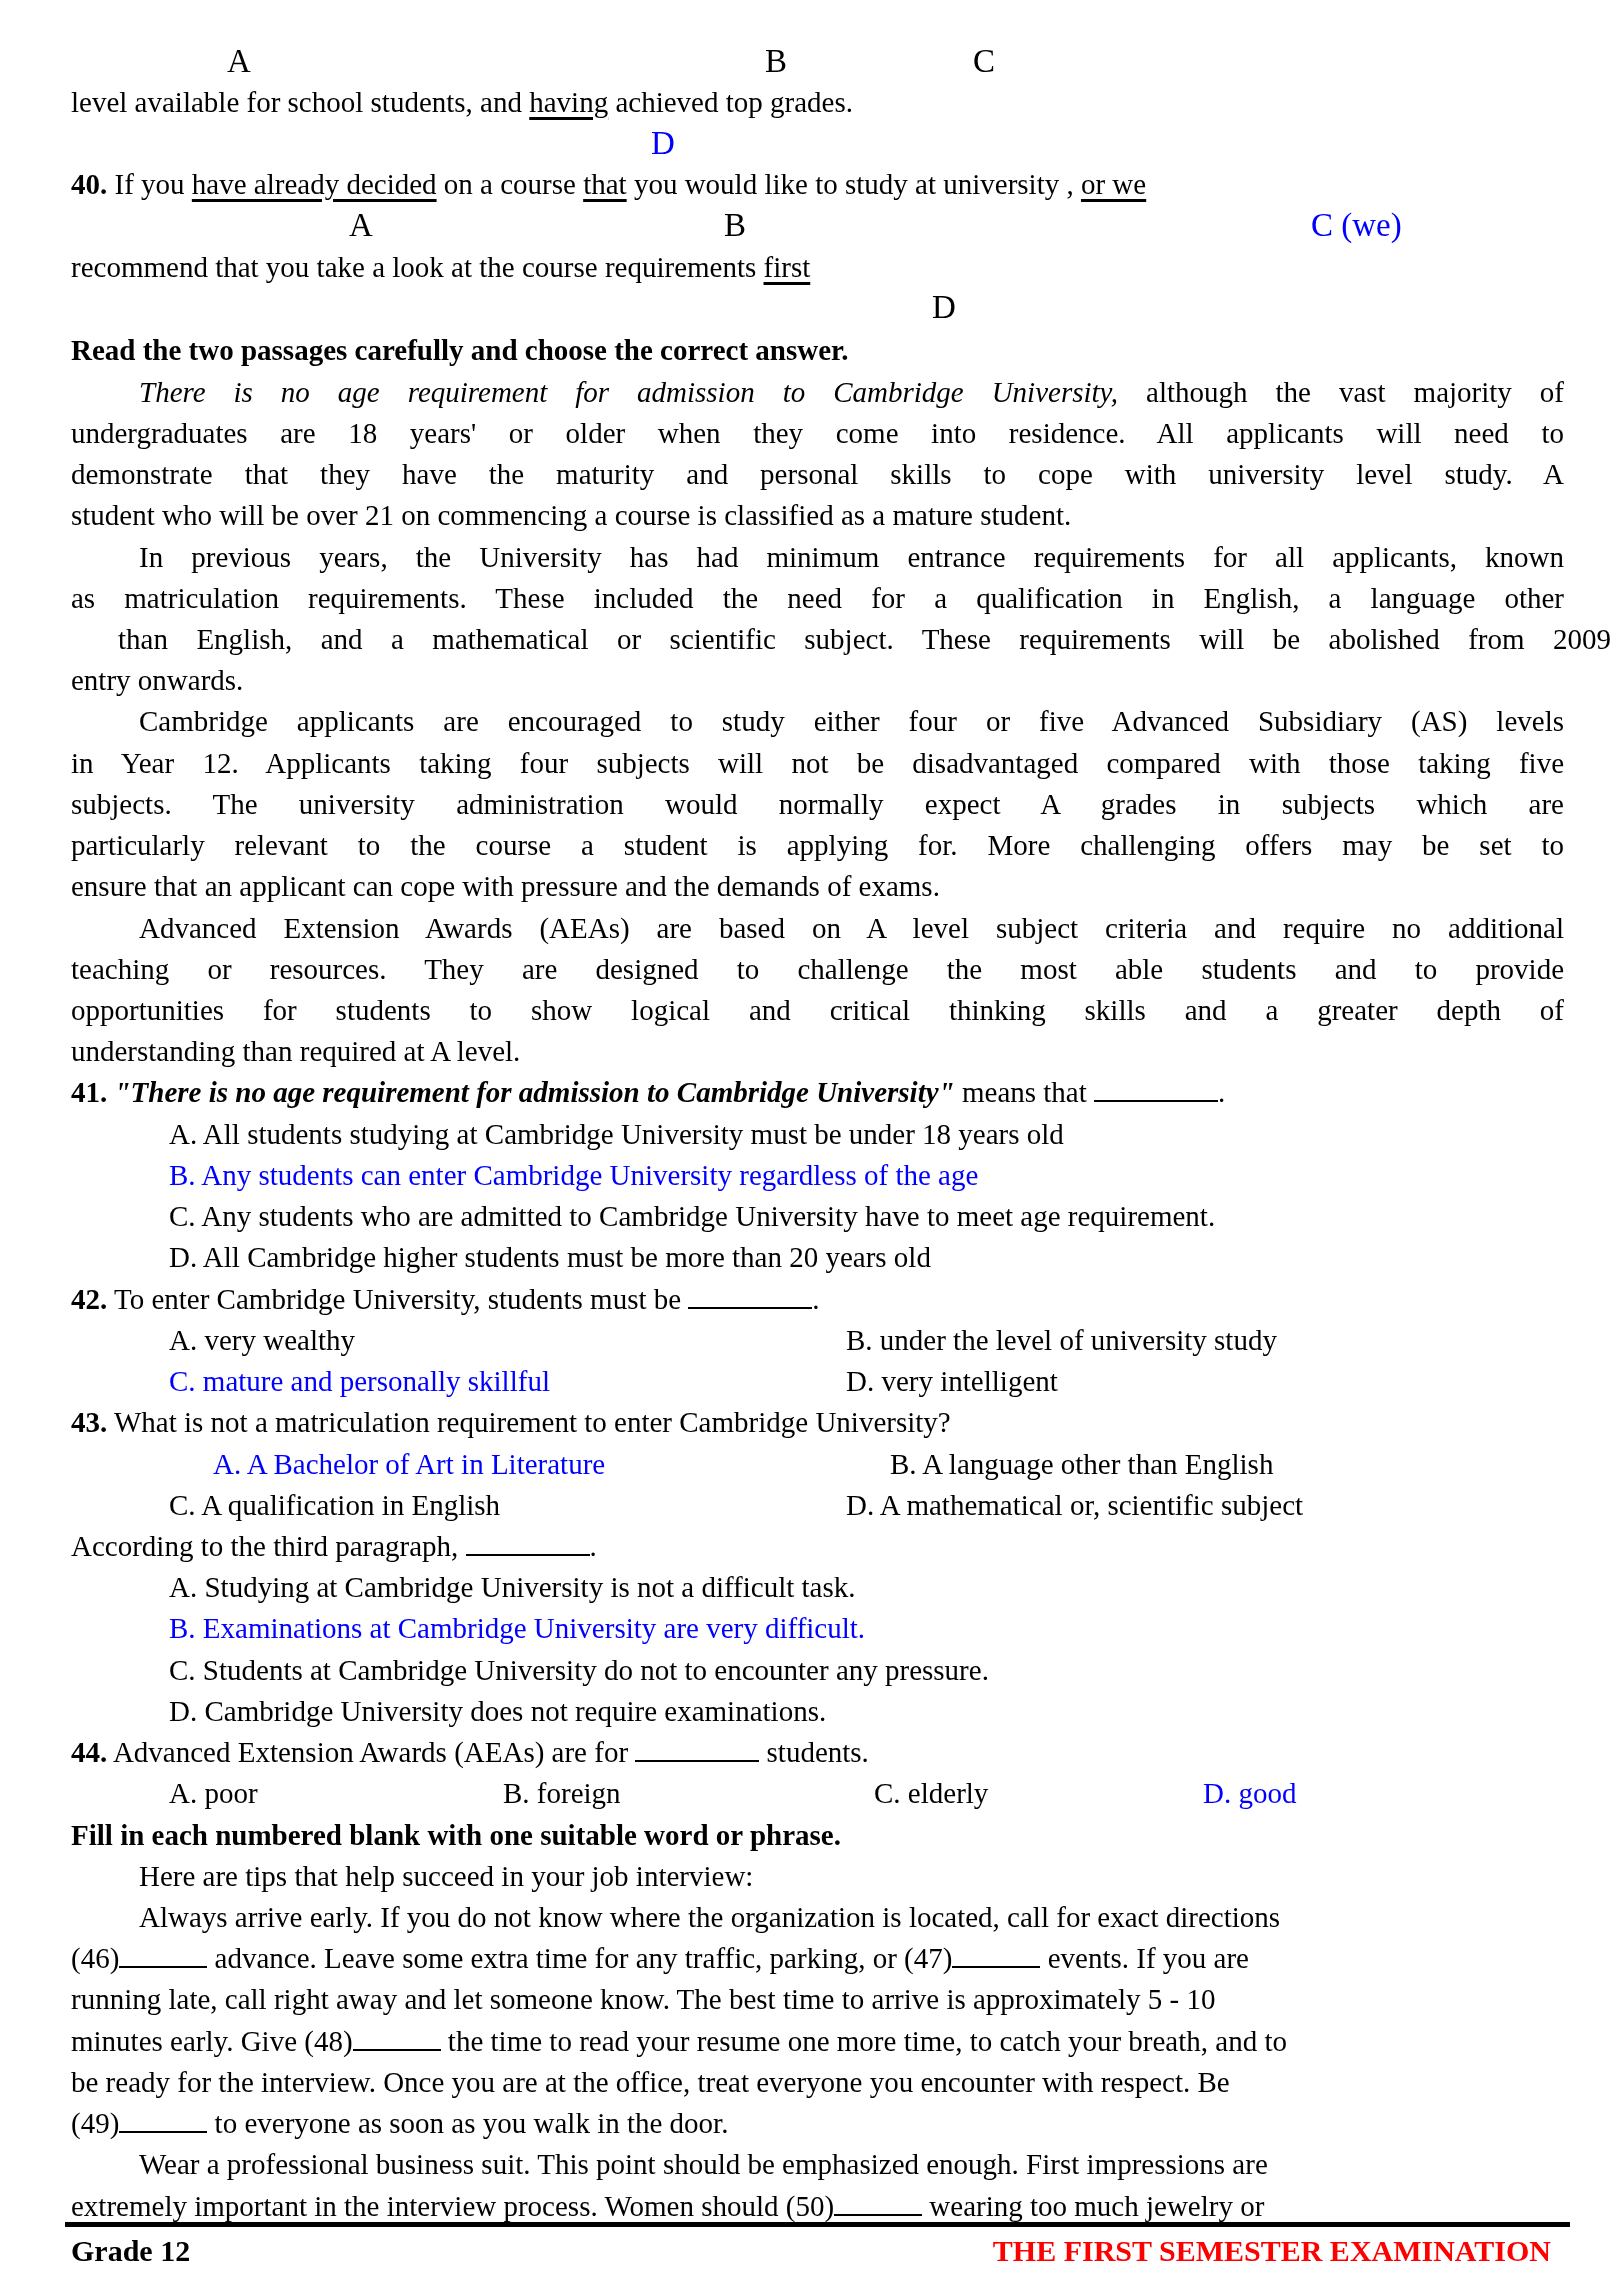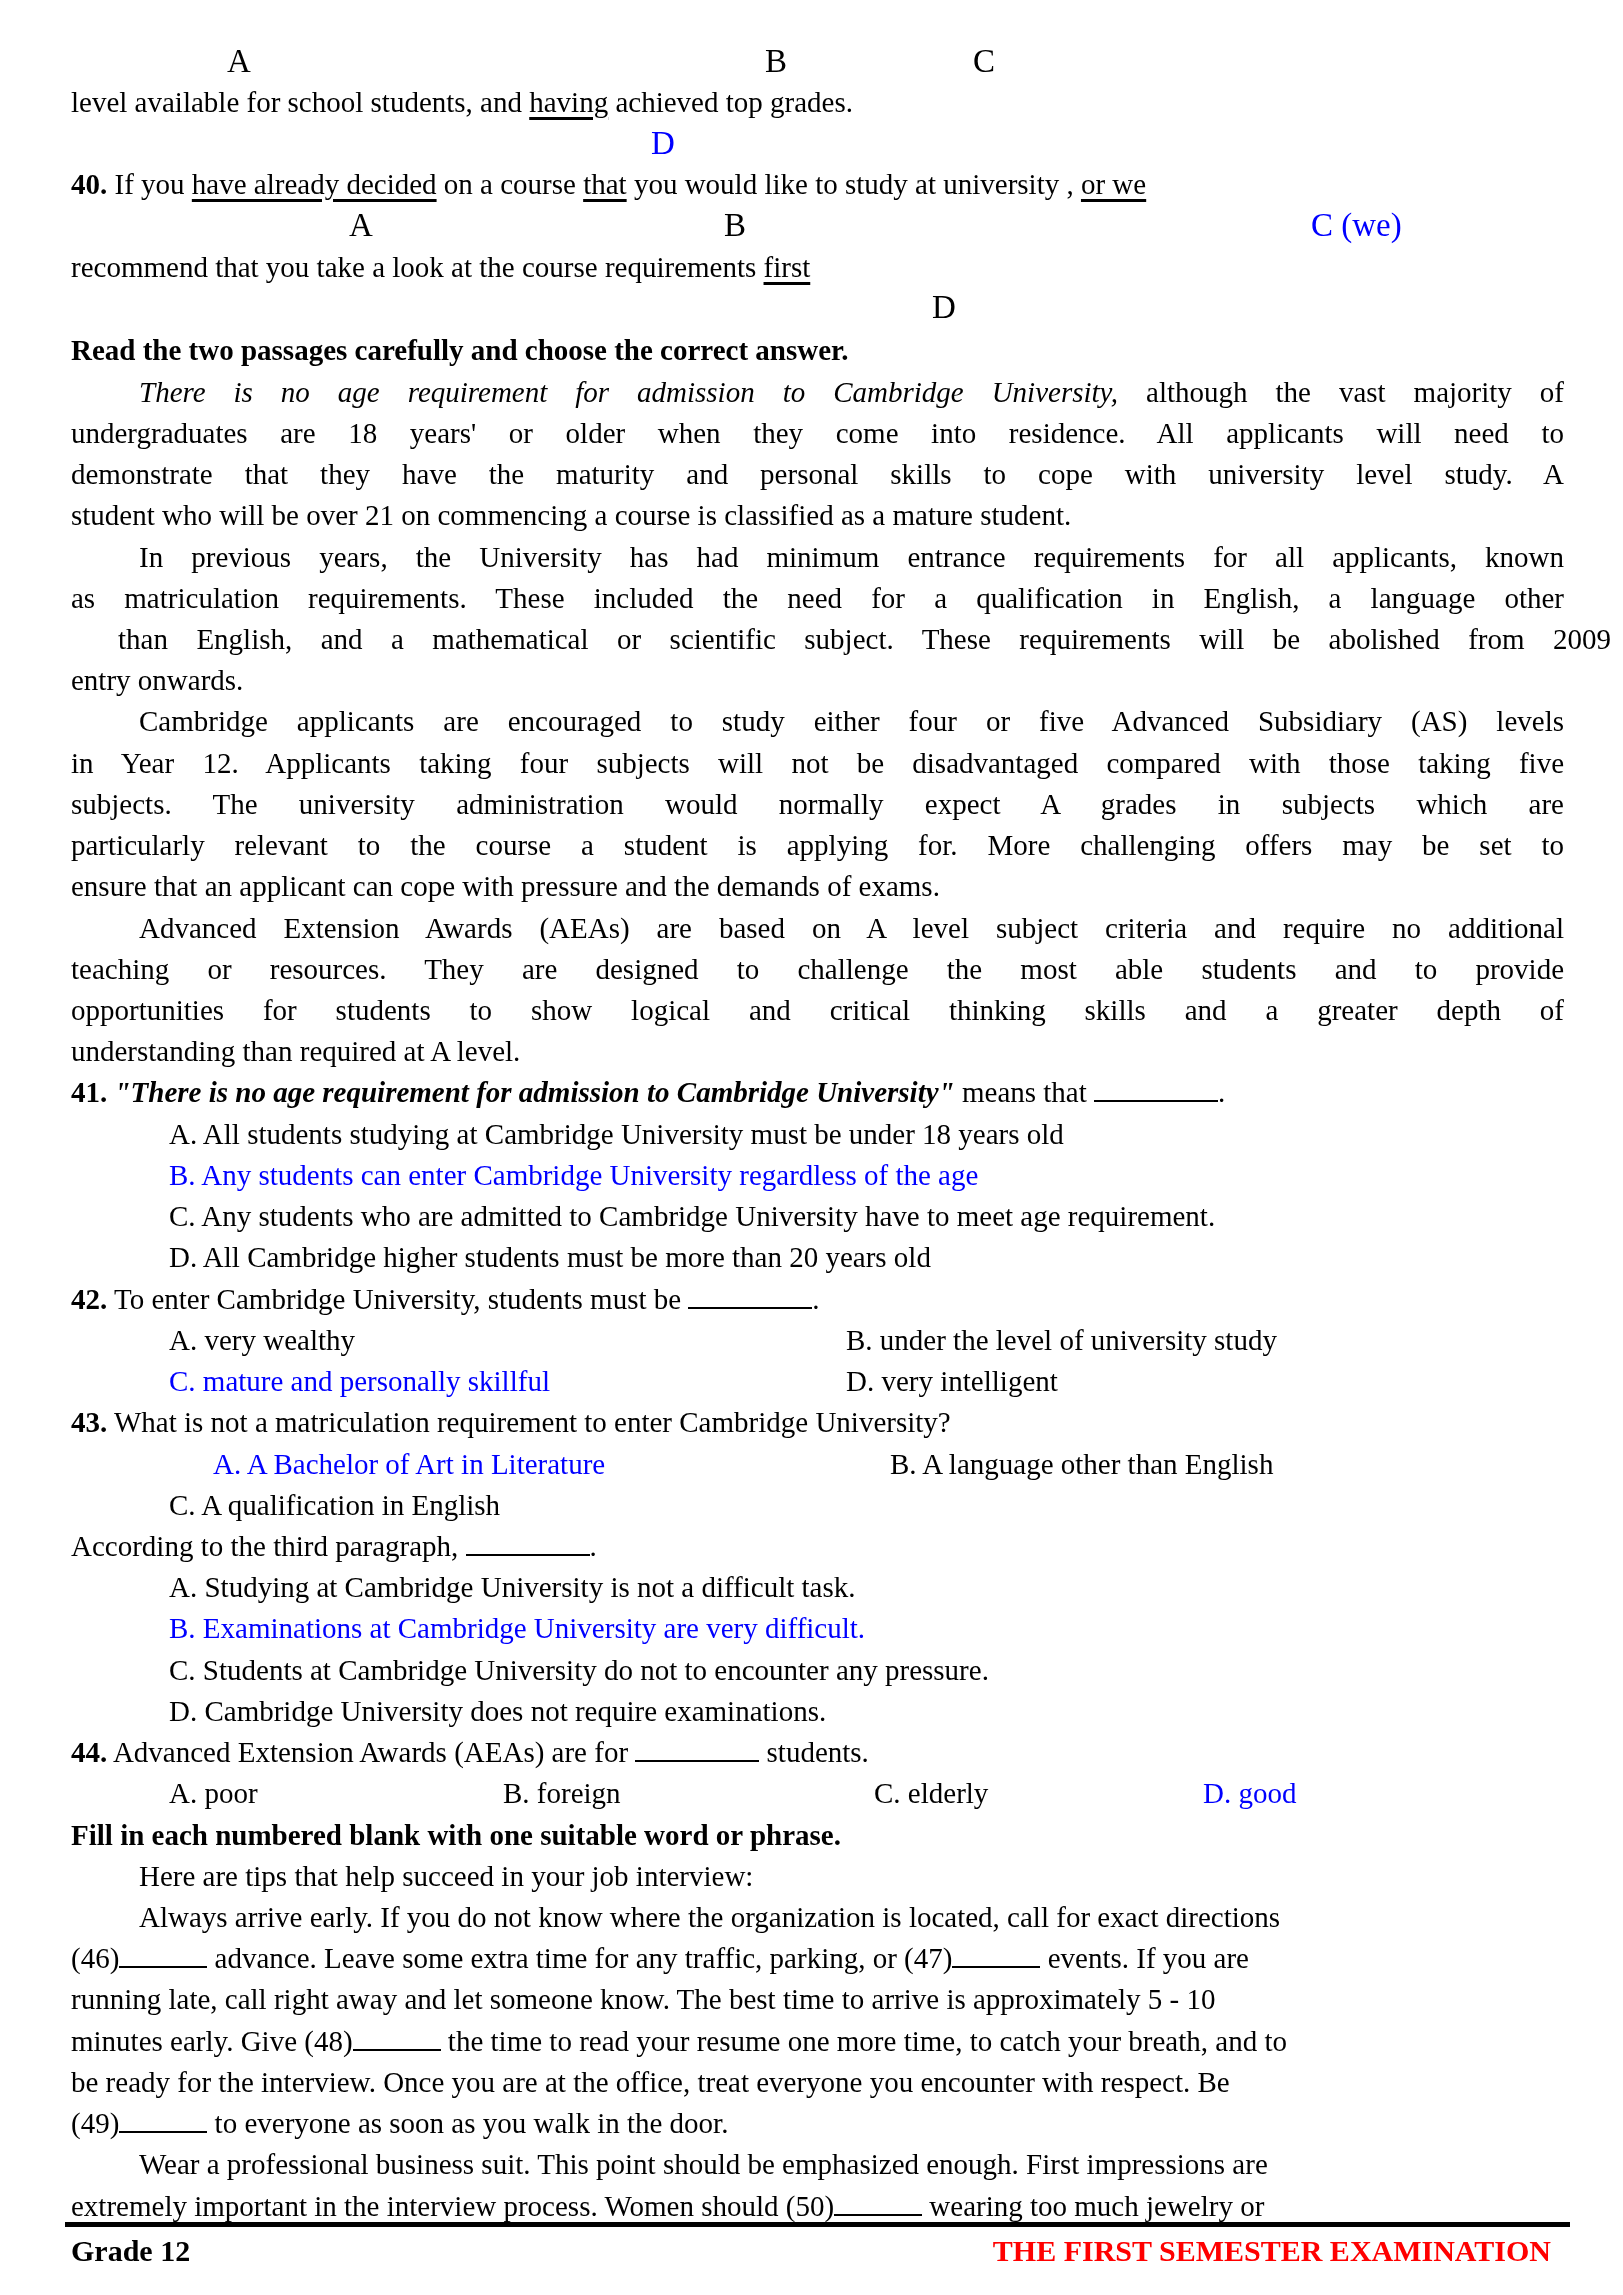--- a/index.html
+++ b/index.html
@@ -95,20 +95,21 @@
 
   <div class="line" style="top:1402px;">
     <span class="bold">43.</span><span> What is not a matriculation requirement to enter Cambridge University?</span>
   </div>
   <div class="line" style="top:1444px; left:98px; width:1394px;margin-left:44px;">
     <span class="blue">A. A Bachelor of Art in Literature</span>
     <span class="col2" style="left:677px;">B. A language other than English</span>
   </div>
   <div class="line" style="top:1485px; left:98px; width:1394px;">
     <span>C. A qualification in English</span>
+    <span class="col2" style="left:677px;">D. A mathematical or, scientific subject</span>
   </div>
 
   <div class="line" style="top:1526px;">
     <span>According to the third paragraph, </span><span class="blank w7"></span><span>.</span>
   </div>
   <div class="line" style="top:1567px; left:98px;">A. Studying at Cambridge University is not a difficult task.</div>
   <div class="line blue" style="top:1608px; left:98px;">B. Examinations at Cambridge University are very difficult.</div>
   <div class="line" style="top:1650px; left:98px;">C. Students at Cambridge University do not to encounter any pressure.</div>
   <div class="line" style="top:1691px; left:98px;">D. Cambridge University does not require examinations.</div>
 

